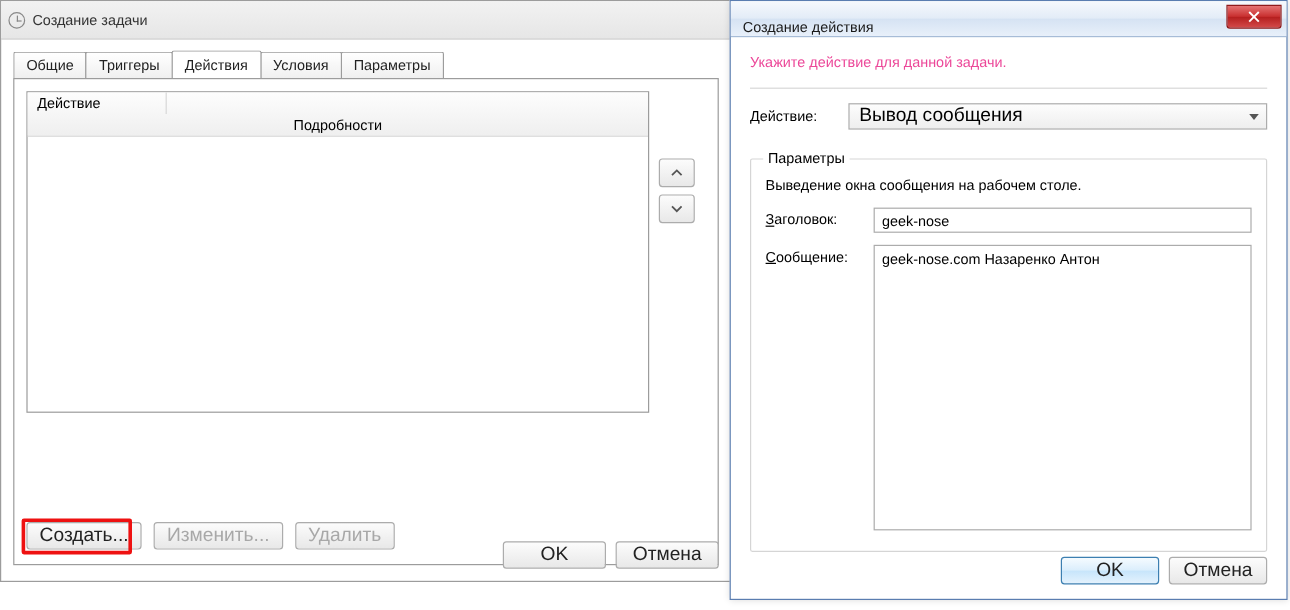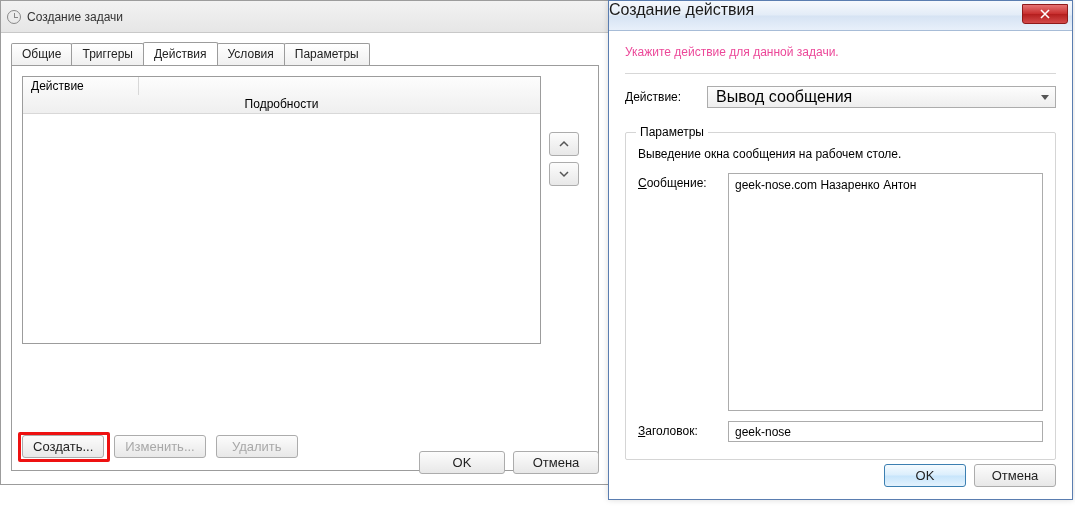--- a/index.html
+++ b/index.html
@@ -121,21 +121,21 @@
   .btnrow {
     position: absolute;
     left: 10px; bottom: 12px;
     display: flex; gap: 10px;
   }
   .btn {
     min-width: 82px; height: 23px;
     border: 1px solid #acacac;
     background: linear-gradient(#fcfcfc,#e8e8e8);
     border-radius: 3px;
-    font-size: 13px;
+    font-size: 16px;
     padding: 0 10px;
     display:flex;align-items:center;justify-content:center;
     color:#222;
     text-align:right;
   }
   .btn.disabled { color:#a8a8a8; }
   .highlight-red {
     position:absolute;
     border: 3px solid #e11;
     border-radius: 2px;
@@ -154,22 +154,23 @@
     left: 608px; top: 0;
     width: 465px; height: 500px;
     border: 1px solid #5a7db0;
     background: #fff;
     box-shadow: 0 0 6px rgba(0,0,0,0.15);
   }
   .dlg-action .titlebar2 {
     height: 30px;
     background: linear-gradient(#f6f9fd,#e3ecf7 48%,#d6e3f3 52%,#e8f0fa);
     border-bottom: 1px solid #a7bcd7;
-    display:flex; align-items:flex-start;
-    font-size: 16px;
+    display:flex; align-items:flex-end;
+    padding-left:10px;
+    font-size: 12px;
     color:#1a1a1a;
     position:relative;
   }
   .closebtn {
     position:absolute; right:4px; top:3px;
     width: 46px; height:20px;
     border-radius: 0 0 3px 3px;
     background: linear-gradient(#e57373,#c93030 48%,#b51f1f 52%,#d34a4a);
     border:1px solid #8f1a1a;
     display:flex;align-items:center;justify-content:center;
@@ -307,27 +308,27 @@
         <span>Вывод сообщения</span>
         <span class="caret"></span>
       </div>
     </div>
 
     <div class="group">
       <div class="legend">Параметры</div>
       <div class="subtext">Выведение  окна сообщения на рабочем столе.</div>
 
       <div class="frow">
+        <div class="flbl"><span class="ul">З</span><span>аголовок:</span></div>
+        <input class="tinput" type="text" value="geek-nose" style="">
+      </div>
+
+      <div class="frow">
         <div class="flbl"><span class="ul">С</span><span>ообщение:</span></div>
         <textarea class="tarea" style="">geek-nose.com Назаренко Антон</textarea>
-      </div>
-
-      <div class="frow">
-        <div class="flbl"><span class="ul">З</span><span>аголовок:</span></div>
-        <input class="tinput" type="text" value="geek-nose" style="">
       </div>
     </div>
 
     <div class="footer2">
       <div class="btn primary">OK</div>
       <div class="btn">Отмена</div>
     </div>
   </div>
 </div>
 

